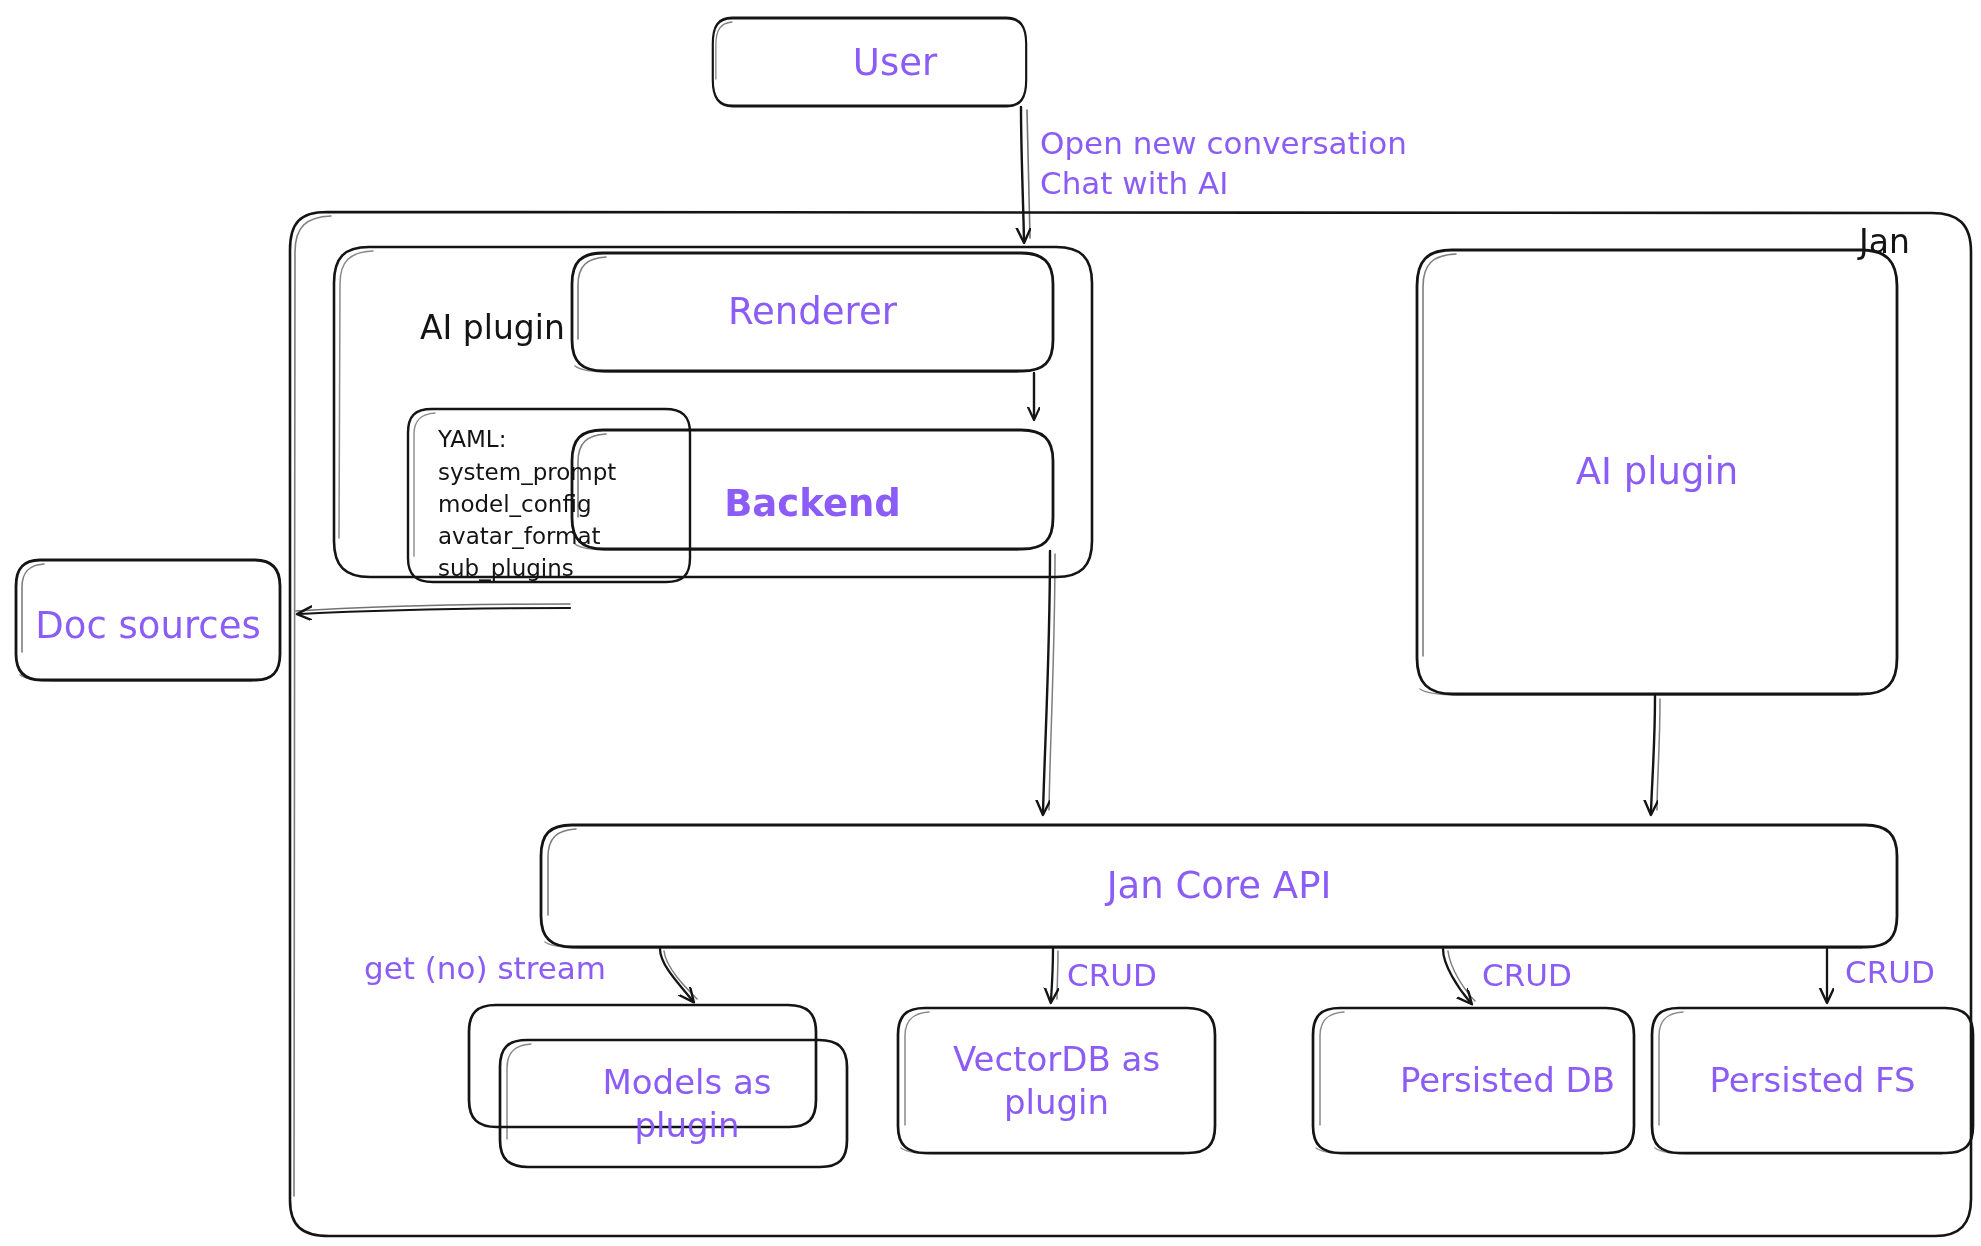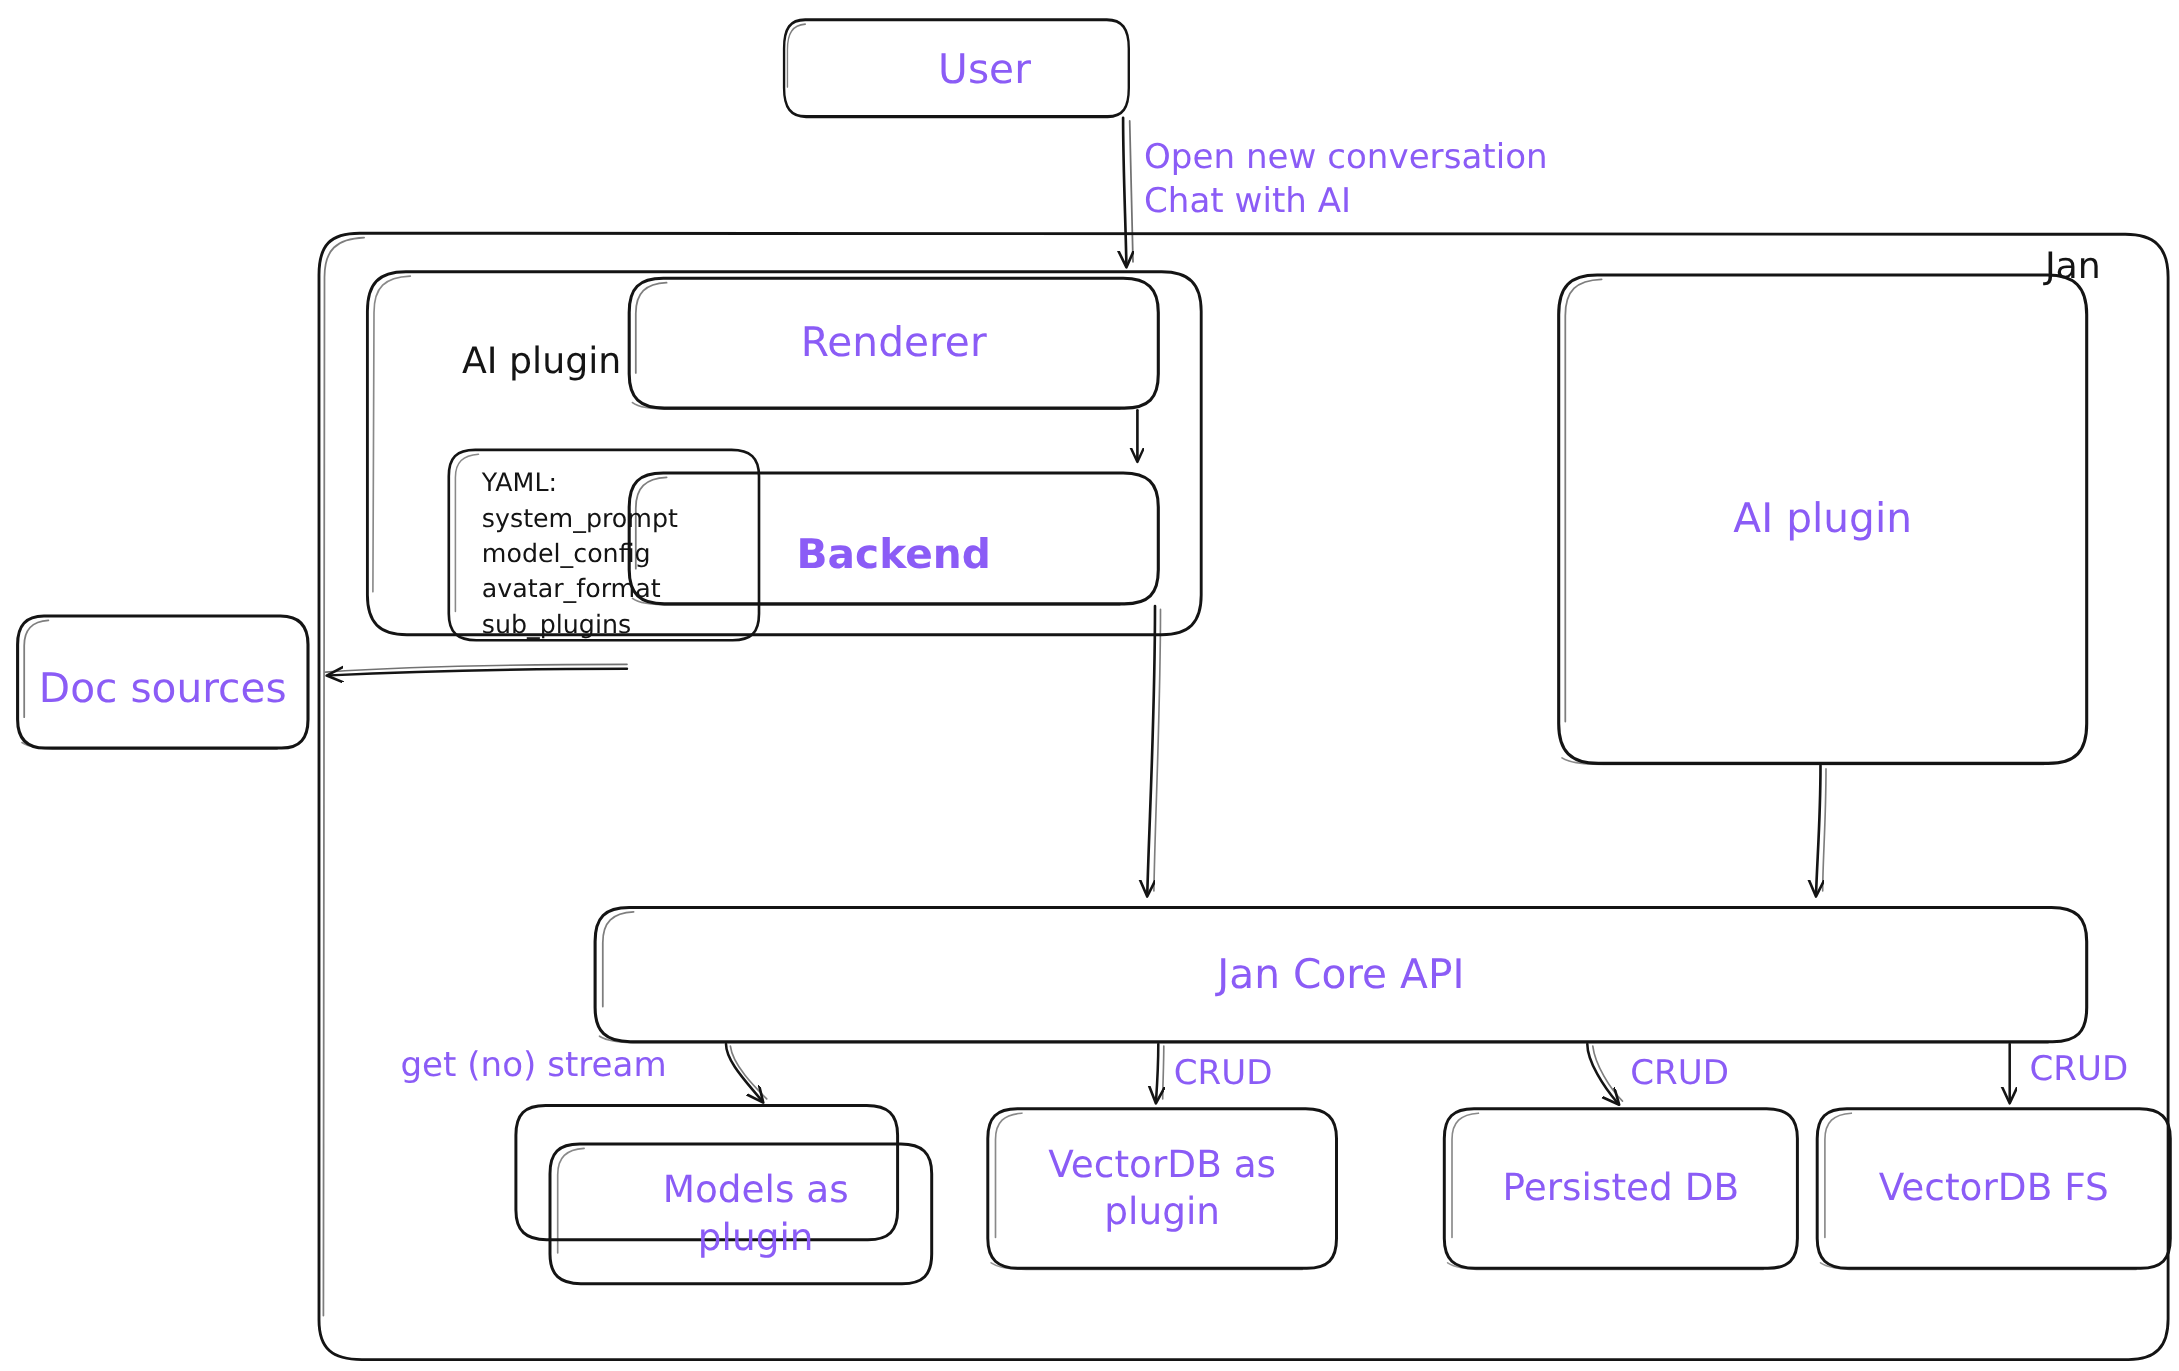--- a/index.html
+++ b/index.html
@@ -224,23 +224,23 @@
 <div class="node-label lbl-xl" style="left:16px; top:560px; width:264px; height:132px;">Doc sources</div>
 
 <div class="node-label lbl-xl" style="left:541px; top:825px; width:1356px; height:122px;">Jan Core API</div>
 
 <div class="node-label lbl-lg" style="left:527px; top:1040px; width:320px; height:127px;">Models as
 plugin</div>
 
 <div class="node-label lbl-lg" style="left:898px; top:1008px; width:317px; height:145px;">VectorDB as
 plugin</div>
 
-<div class="node-label lbl-lg" style="left:1313px; top:1008px; width:321px; height:145px;">Persisted DB</div>
-
-<div class="node-label lbl-lg" style="left:1652px; top:1008px; width:321px; height:145px;">VectorDB FS</div>
+<div class="node-label lbl-lg" style="left:1313px; top:1008px; width:321px; height:145px;padding-left:34px;">Persisted DB</div>
+
+<div class="node-label lbl-lg" style="left:1652px; top:1008px; width:321px; height:145px;">Persisted FS</div>
 
 <div class="group-label" style="left:1859px; top:222px;">Jan</div>
 
 <div class="yaml-text" style="left:438px; top:424px;">YAML:</div>
 
 <div class="yaml-text" style="left:438px; top:457px;">system_prompt</div>
 
 <div class="yaml-text" style="left:438px; top:489px;">model_config</div>
 
 <div class="yaml-text" style="left:438px; top:521px;">avatar_format</div>

